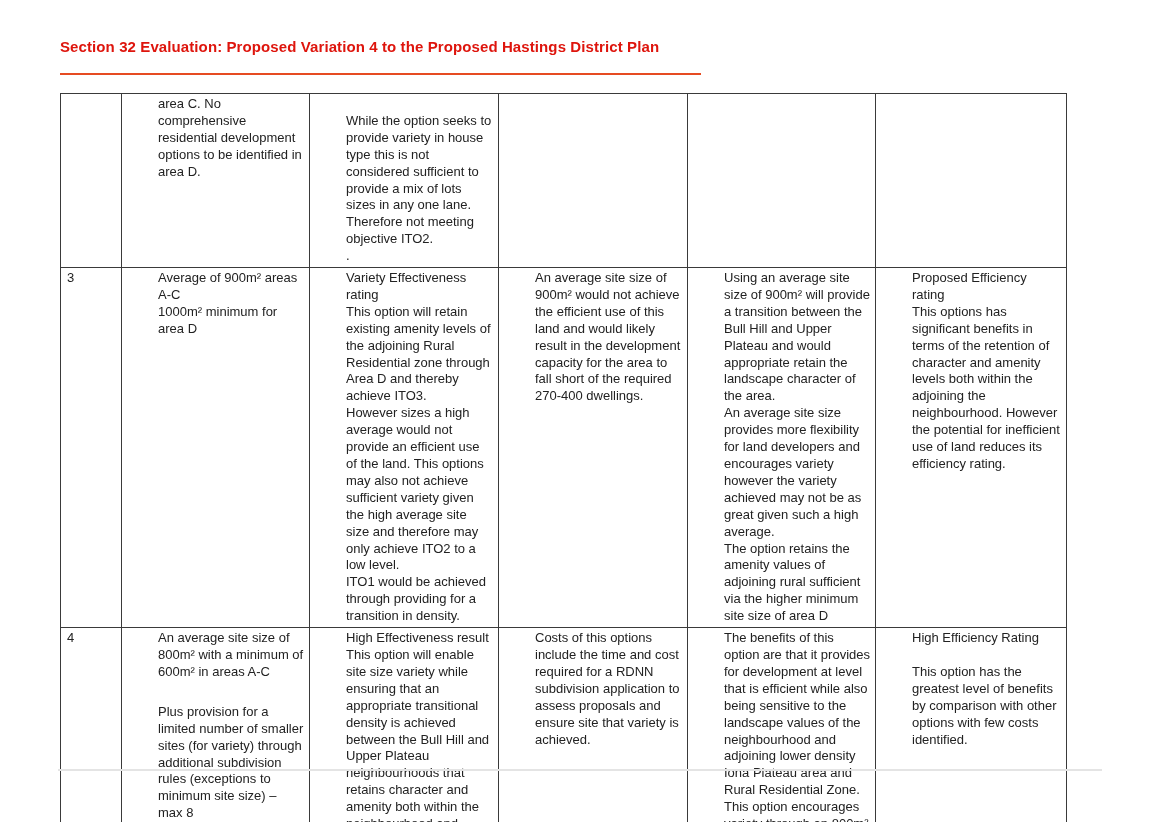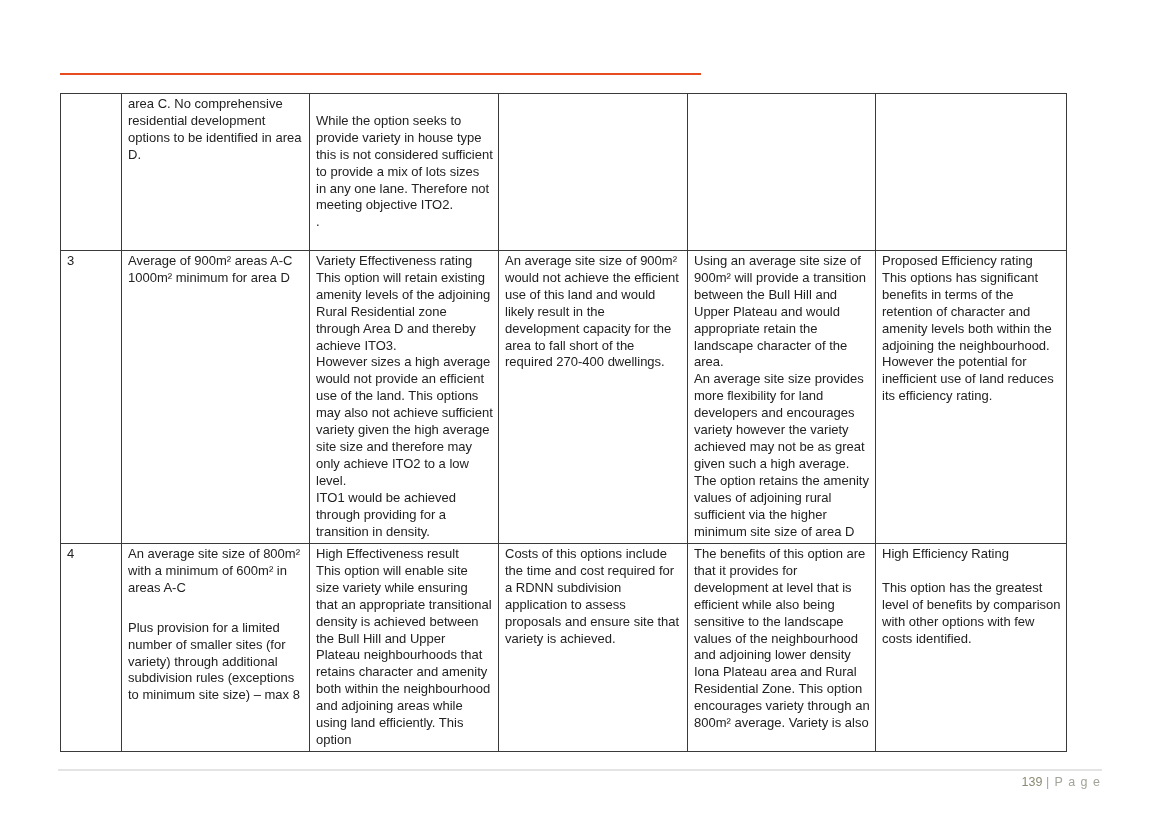--- a/index.html
+++ b/index.html
@@ -42,21 +42,21 @@
     border: 1px solid #3a3a3a;
     vertical-align: top;
     padding: 2px 5px 2px 6px;
     font-size: 13px;
     line-height: 16.9px;
     color: #222222;
     overflow: hidden;
   }
   td.col-num { padding-left: 7px; }
   td.col-desc { line-height: 23px; }
-  .para { white-space: pre-line; }
+  .para { white-space: pre-line; margin-left: 30px; }
   td .para:empty { min-height: 16.9px; }
   td.col-desc .para:empty { min-height: 23px; }
   tr.row-a td { height: 152px; }
   tr.row-b td { height: 288px; }
   tr.row-c td { height: 189px; }
   .footer-rule {
     position: absolute;
     left: 58px;
     top: 769px;
     width: 1044px;
@@ -73,20 +73,21 @@
     color: #9a9a8a;
   }
   .footer-text .pgnum { color: #8b8b74; }
   .footer-text .pglabel { color: #a3a39a; letter-spacing: 1px; }
 </style>
 </head>
 <body>
 
 <div class="page">
 
+  <h1 class="doc-title">Section 32 Evaluation: Proposed Variation 4 to the Proposed Hastings District Plan</h1>
   <div class="title-rule"></div>
 
   <table class="eval-table">
     <colgroup>
       <col style="width:61px">
       <col style="width:188px">
       <col style="width:189px">
       <col style="width:189px">
       <col style="width:188px">
       <col style="width:191px">
@@ -151,18 +152,14 @@
         <td>
             <div class="para">High Efficiency Rating</div>
             <div class="para"></div>
             <div class="para">This option has the greatest level of benefits by comparison with other options with few costs identified.</div>
           </td>
       </tr>
     </tbody>
   </table>
 
   <div class="footer-rule"></div>
-  <div class="footer-text">
-    <span class="pgnum">139</span>
-    <span class="pglabel">| P a g e</span>
-  </div>
 
 </div>
 
 </body></html>

